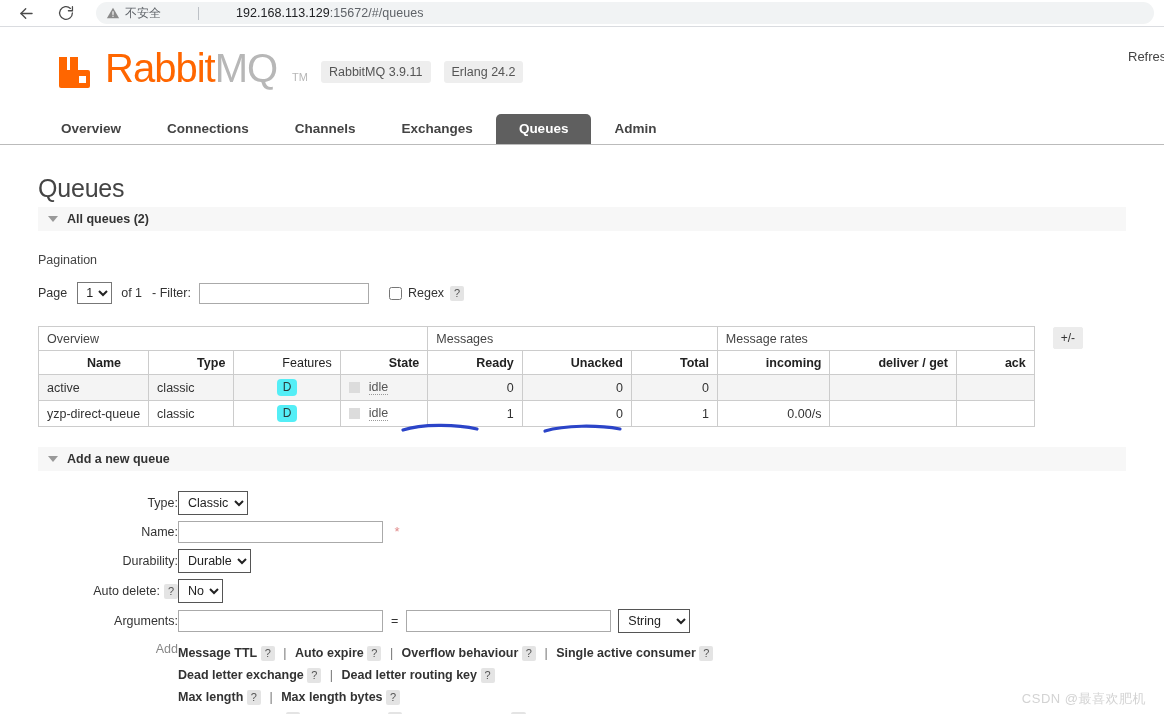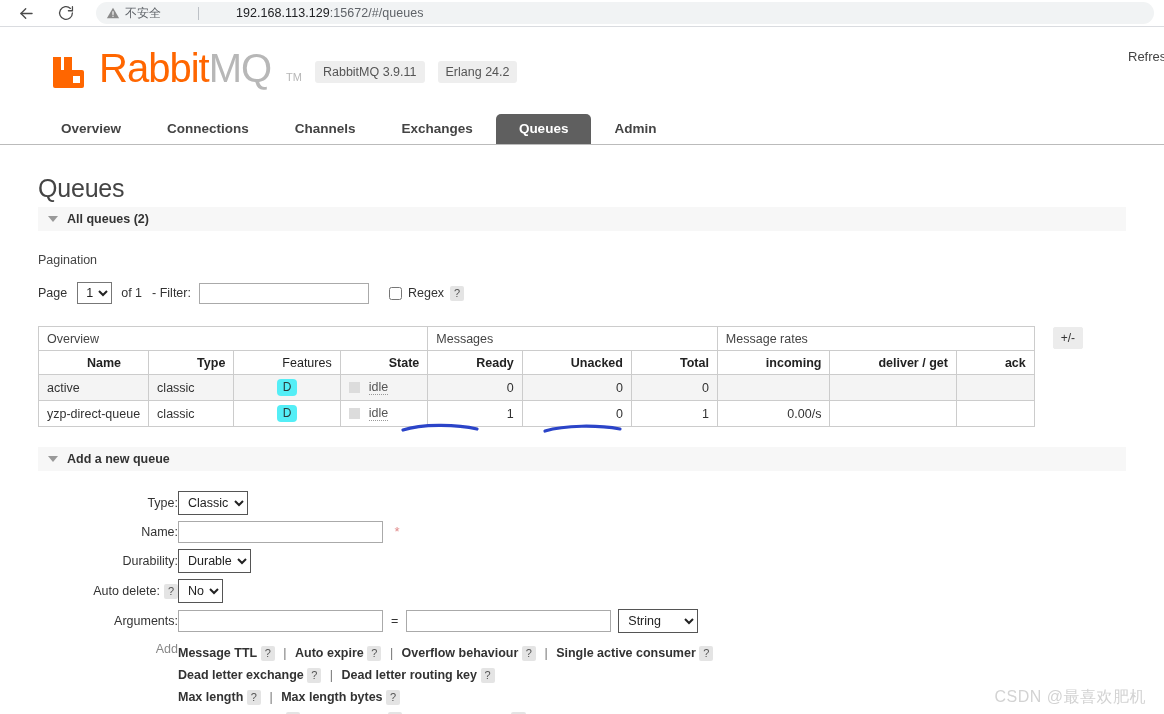--- a/index.html
+++ b/index.html
@@ -68,21 +68,21 @@
     color: #3a3a3a;
   }
 
   
   #app-header {
     position: relative;
     height: 78px;
   }
   #logo-area {
     position: absolute;
-    left: 53px; top: 21px;
+    left: 59px; top: 21px;
     display: flex;
     align-items: flex-end;
     gap: 13px;
   }
   #logo-mark { display: block; }
   #logo-wordmark {
     font-size: 40px;
     line-height: 40px;
     letter-spacing: -1px;
     font-weight: 400;
@@ -349,21 +349,21 @@
     font-size: 12.5px;
     height: 24px;
     border: 1px solid #555;
     background: #fff;
     color: #222;
     padding: 0 2px 0 5px;
   }
   #arg-key { width: 205px; }
   #arg-val { width: 205px; }
   #arg-eq { padding: 0 8px; color: #333; }
-  #arg-type { margin-left: 7px; width: 80px; }
+  #arg-type { margin-left: 7px; width: 72px; }
 
   #presets-row td { vertical-align: top; padding-top: 6px; }
   #add-word {
     color: #888;
     font-size: 12.5px;
     text-align: right;
     padding-right: 12px;
     vertical-align: top;
     padding-top: 8px;
   }
@@ -376,21 +376,21 @@
     color: #333;
     cursor: pointer;
   }
   .sep { color: #777; margin: 0 5px; }
 
   
   #watermark {
     position: absolute;
     right: 18px; bottom: 6px;
     color: #d3d3d3;
-    font-size: 16px;
+    font-size: 13px;
     letter-spacing: 0.5px;
     user-select: none;
     white-space: nowrap;
   }
 </style>
 </head>
 <body>
 
 <div id="browser-chrome">
   <div class="nav-btn" id="back-btn">

